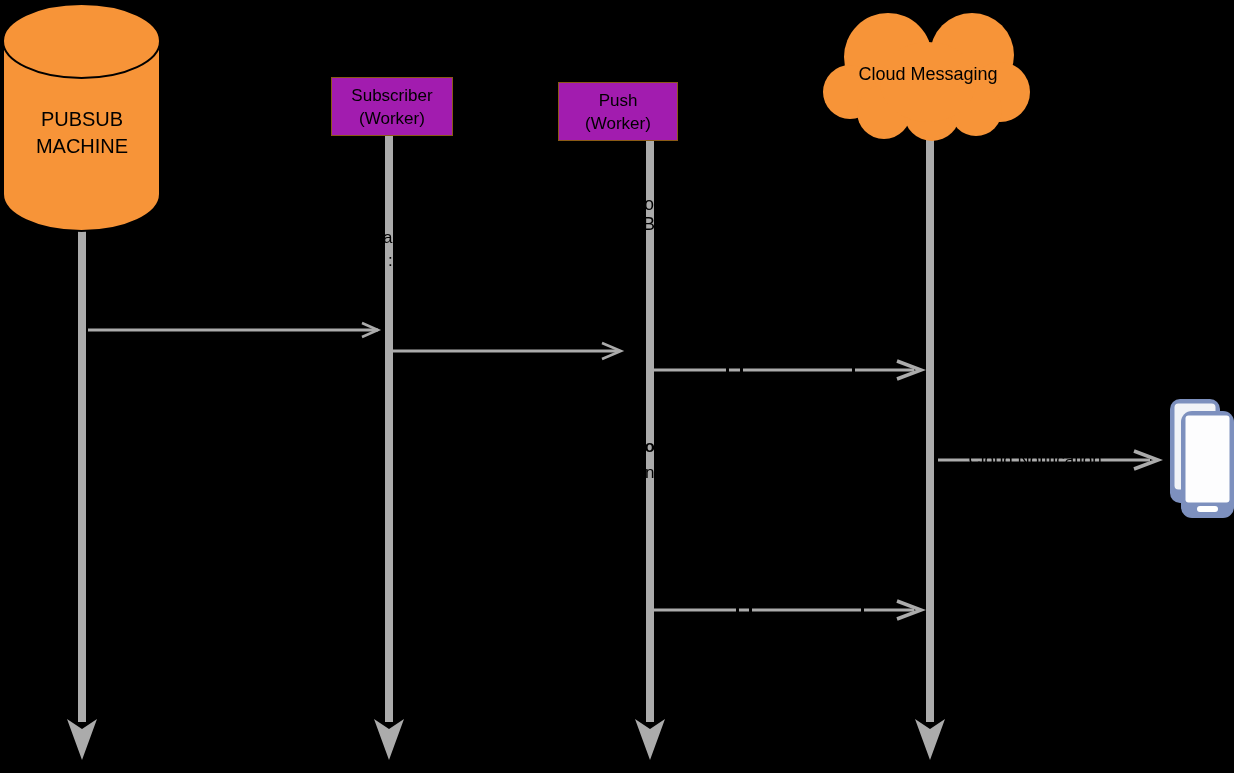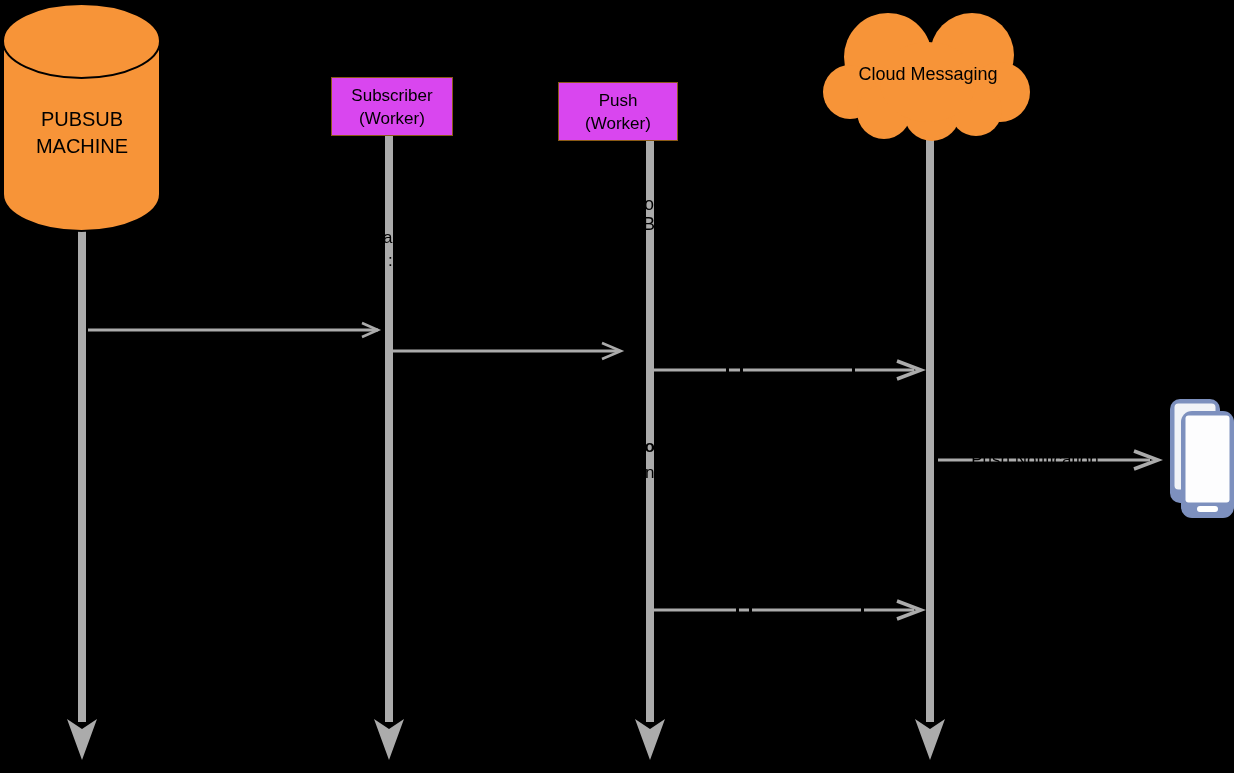--- a/index.html
+++ b/index.html
@@ -2,21 +2,21 @@
 <html><head>
 <meta charset="utf-8">
 <style>
   html,body{margin:0;padding:0;background:#000;}
   .stage{
     position:relative;width:1234px;height:773px;background:#000000;
     overflow:hidden;font-family:"Liberation Sans",sans-serif;color:#000;
   }
   .layer{position:absolute;left:0;top:0;}
   .actor-box{
-    position:absolute;background:#d946ef;border:1px solid #8a5a16;
+    position:absolute;background:#a21caf;border:1px solid #8a5a16;
     display:flex;flex-direction:column;align-items:center;justify-content:center;
     text-align:center;font-size:17px;line-height:23px;color:#000;
   }
   .shape-label{
     position:absolute;display:flex;flex-direction:column;align-items:center;
     justify-content:center;text-align:center;color:#000;
   }
   .cyl-label{font-size:20px;line-height:27px;}
   .cloud-label{font-size:18px;line-height:20px;}
   .frag{position:absolute;color:#000;font-size:17px;line-height:1;white-space:pre;}
@@ -116,21 +116,21 @@
 
   <div class="shape-label cloud-label" style="left:838px;top:63px;width:180px;height:22px;">
     <span>Cloud Messaging</span>
   </div>
 
   <div class="shape-label cyl-label" style="left:6px;top:105px;width:152px;height:56px;">
     <span>PUBSUB</span>
     <span>MACHINE</span>
   </div>
 
-  <div class="msg-label" style="left:950px;top:451px;width:170px;">Push Notification</div>
+  <div class="msg-label" style="left:950px;top:451px;width:170px;">Cloud Notification</div>
 
   <span class="frag" style="left:383px;top:229px;">a</span>
   <span class="frag" style="left:388px;top:252px;">:</span>
   <span class="frag" style="left:644px;top:195px;font-size:18px;">o</span>
   <span class="frag" style="left:643px;top:215px;font-size:18px;">B</span>
   <span class="frag" style="left:638px;top:438px;font-weight:bold;">ro</span>
   <span class="frag" style="left:645px;top:464px;">n</span>
 
 </div>
 

